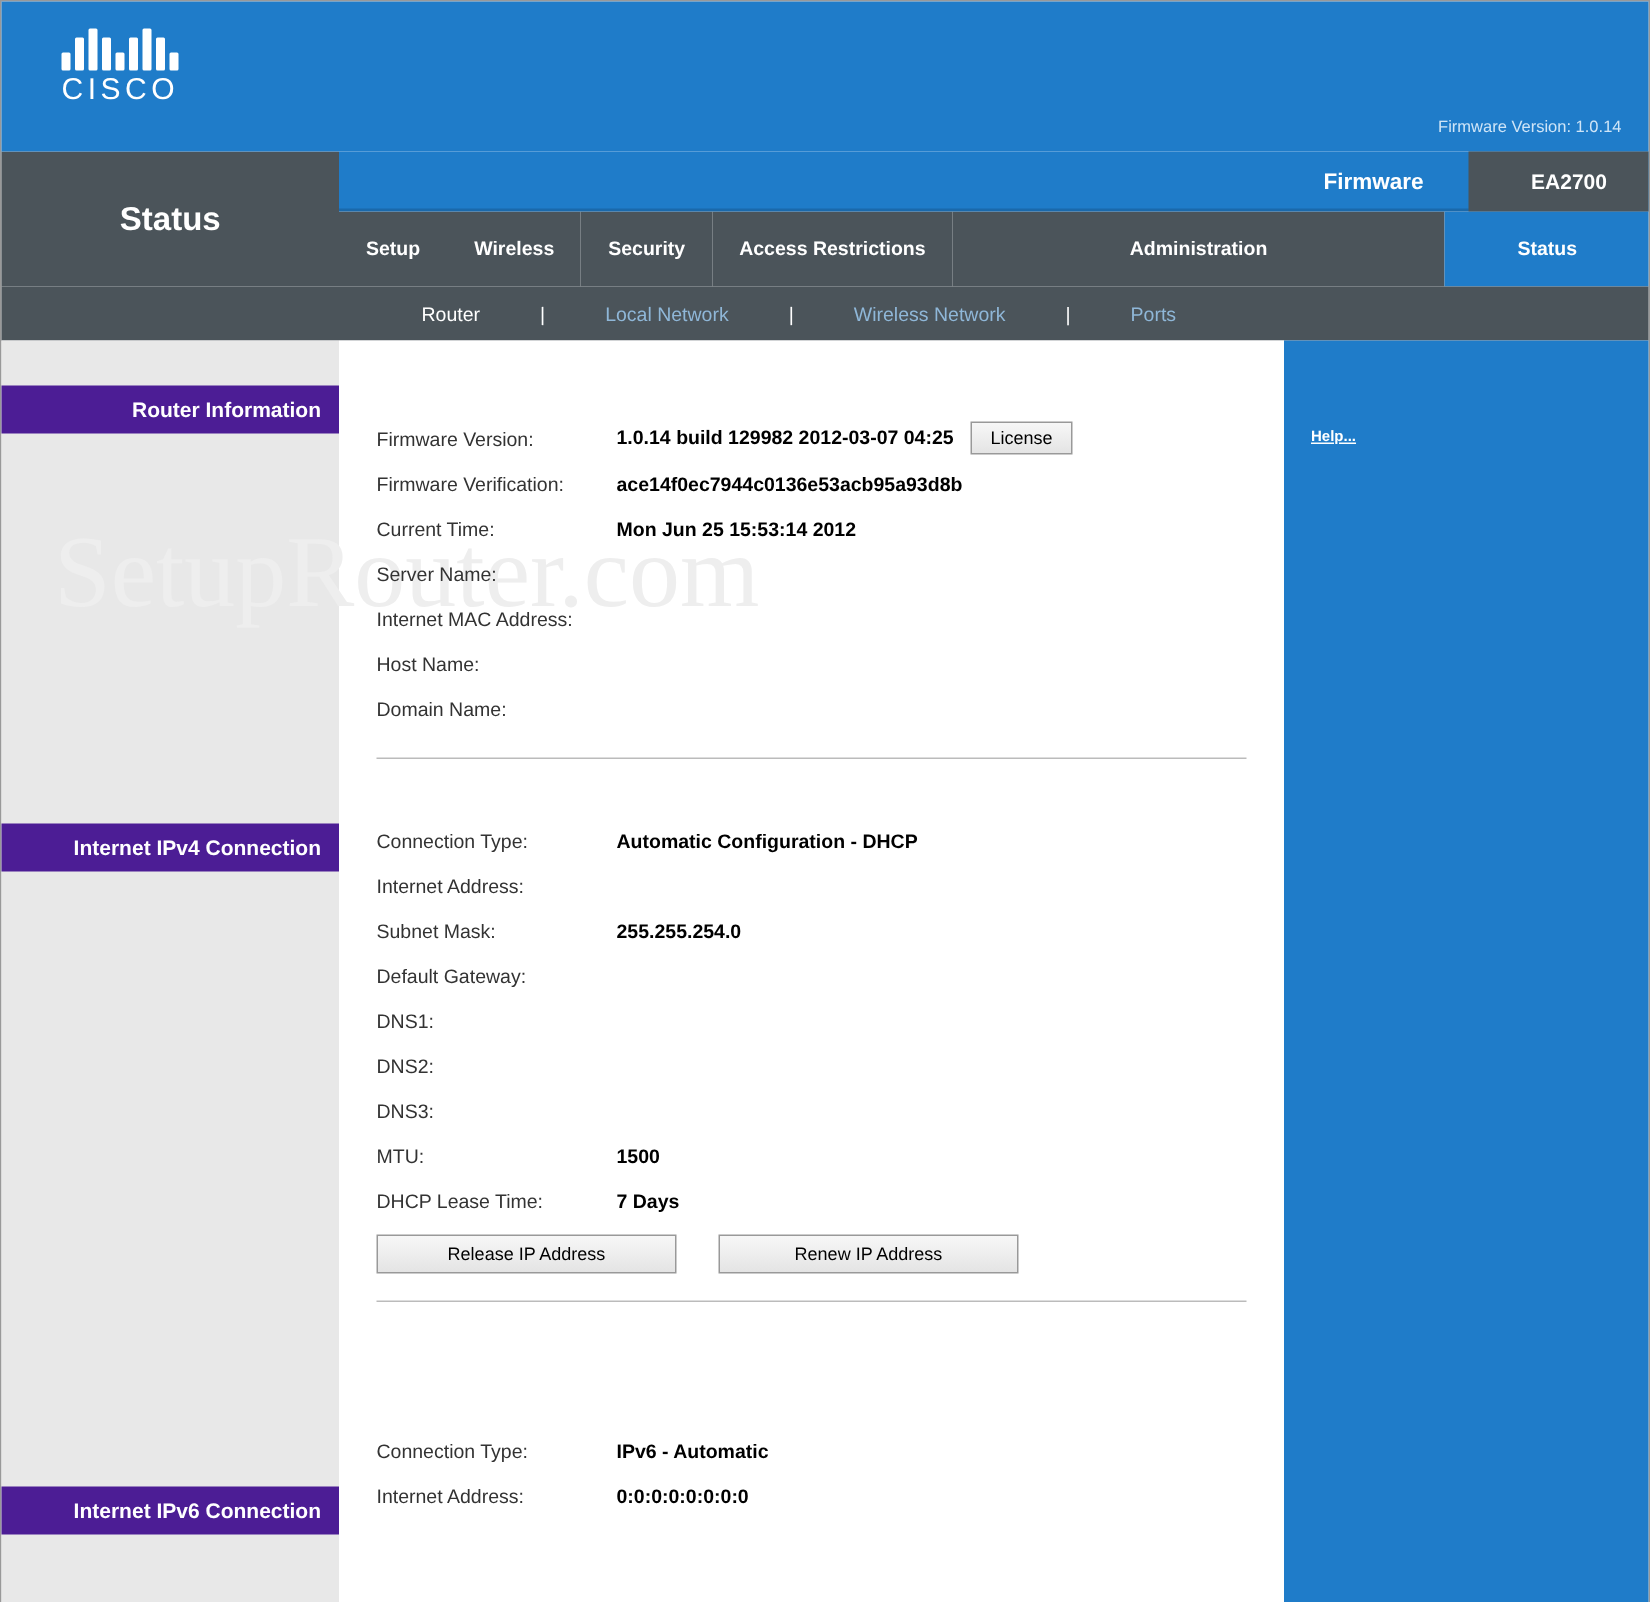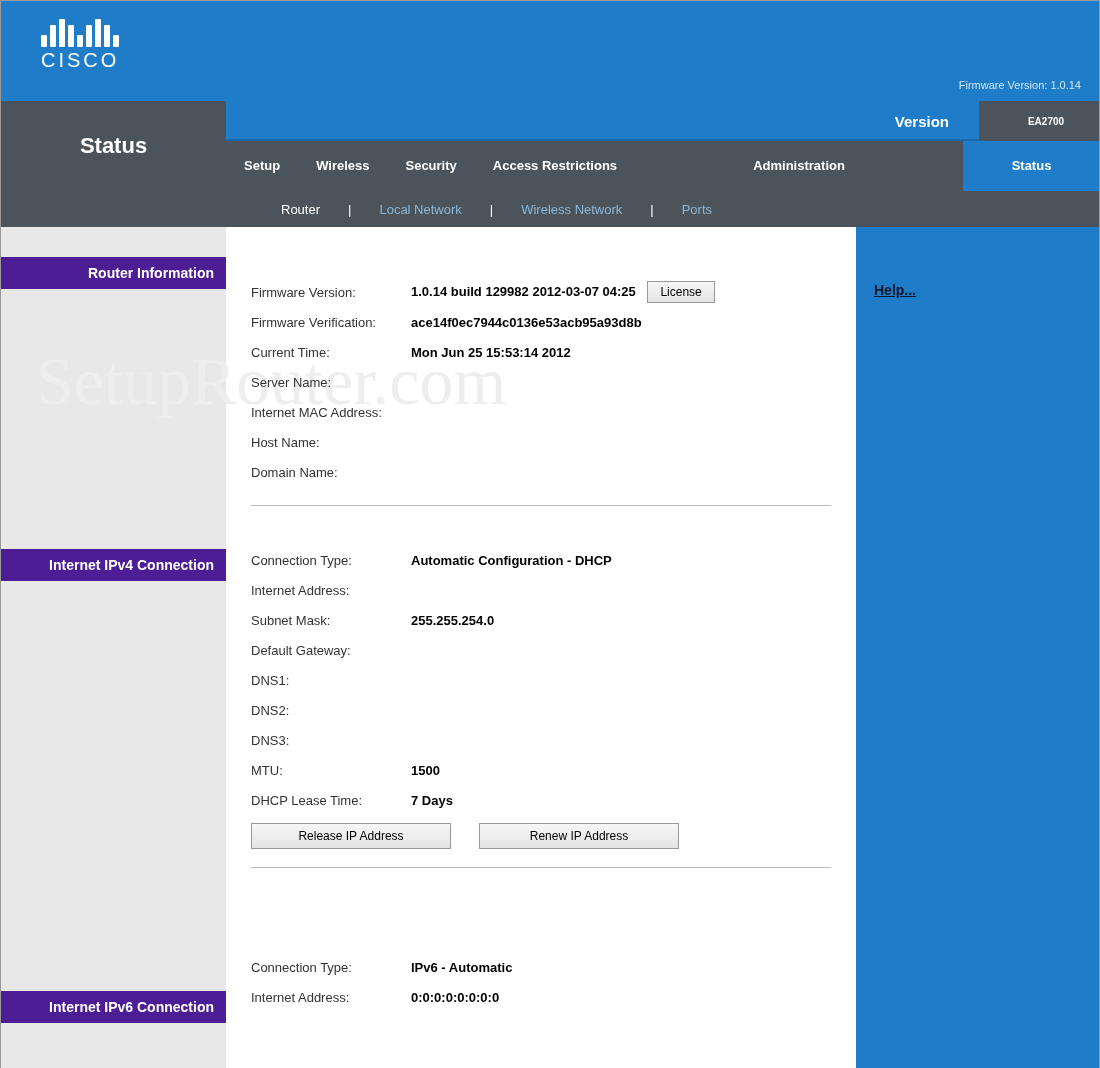--- a/index.html
+++ b/index.html
@@ -14,43 +14,43 @@
 .cisco-txt { font-size:20px; letter-spacing:3px; font-weight:normal; color:#fff; text-transform:uppercase; }
 .fw-label { position:absolute; right:18px; bottom:10px; color:#cfe5f7; font-size:11px; }
 
 
 .navrow { display:flex; height:90px; }
 .navrow .left { width:225px; background:#4b545a; display:flex; align-items:center; justify-content:center; }
 .navrow .left-title { color:#fff; font-size:22px; font-weight:bold; }
 .navrow .right { flex:1; display:flex; flex-direction:column; }
 .toprow { height:40px; background:#1f7cc9; position:relative; display:flex; align-items:center; justify-content:flex-end; }
 .toprow .brand { color:#fff; font-weight:bold; font-size:15px; margin-right:30px; }
-.toprow .model { width:120px; color:#fff; font-weight:bold; font-size:10px; text-align:center; background:#4b545a; height:100%; display:flex; align-items:center; justify-content:center;padding-left:14px; }
+.toprow .model { width:120px; color:#fff; font-weight:bold; font-size:14px; text-align:center; background:#4b545a; height:100%; display:flex; align-items:center; justify-content:center;padding-left:14px; }
 .toprow::before { content:""; position:absolute; left:0; bottom:0; right:120px; height:2px; background:rgba(0,0,0,.15); }
 .tabrow { flex:1; display:flex; }
 .tab { flex:0 0 auto; background:#4b545a; color:#fff; display:flex; align-items:center; justify-content:center; padding:0 18px; font-size:13px; font-weight:bold; cursor:pointer; text-align:center; white-space:pre-line; line-height:1.2; }
 .tab.active { background:#1f7cc9; width:135px; }
 .tab-gap { width:1px; background:#1f7cc9; }
 
 
 .subrow { display:flex; height:36px; }
 .subrow .left { width:225px; background:#4b545a; }
-.subrow .right { flex:1; background:#4b545a; display:flex; align-items:center; color:#8fb7d8; padding-left:35px; gap:0; }
+.subrow .right { flex:1; background:#4b545a; display:flex; align-items:center; color:#8fb7d8; padding-left:35px; gap:12px; }
 .subitem { color:#8fb7d8; cursor:pointer; padding:0 20px; font-size:13px; }
 .subitem.active { color:#fff; }
 .subdiv { color:#fff; padding:0 8px; }
 
 
 .bodyrow { display:flex; }
 .sidebar { width:225px; background:#e8e8e8; }
 .sidehdr { background:#4c1d95; color:#fff; font-weight:bold; font-size:14px; padding:8px 12px; text-align:right; margin-top:0; }
 .sidehdr + .sidespace { height:0; }
 .content { width:630px; background:#fff; padding:20px 25px 10px 25px; position:relative; }
 .rightcol { flex:1; background:#1f7cc9; padding:25px 18px; }
-.help { color:#0f172a; text-decoration:underline; font-weight:bold; font-size:14px; cursor:pointer; }
+.help { color:#ffffff; text-decoration:underline; font-weight:bold; font-size:10px; cursor:pointer; }
 
 .sect { margin-bottom:39px; }
 .sidebar .sidespace { height:260px; }
 .sidebar .sidespace2 { height:350px; }
 .sidebar .sidespace3 { height:60px; }
 
 .row { display:flex; align-items:center; min-height:30px; }
 .lab { width:160px; color:#333; font-size:13px; }
 .val { flex:1; color:#000; font-weight:bold; font-size:13px; }
 
@@ -87,21 +87,21 @@
     </div>
     <div class="fw-label">Firmware Version: 1.0.14</div>
   </div>
 
   <div class="navrow">
     <div class="left">
         <div class="left-title">Status</div>
       </div>
     <div class="right">
       <div class="toprow">
-        <div class="brand">Version</div>
+        <div class="brand">Firmware</div>
         <div class="model">EA2700</div>
       </div>
       <div class="tabrow">
         <div class="tab">Setup</div>
         <div class="tab">Wireless</div>
         <div class="tab">Security</div>
         <div class="tab">Access Restrictions</div>
         <div class="tab" style="flex:1">Administration</div>
         <div class="tab-gap"></div>
         <div class="tab active">Status</div>

